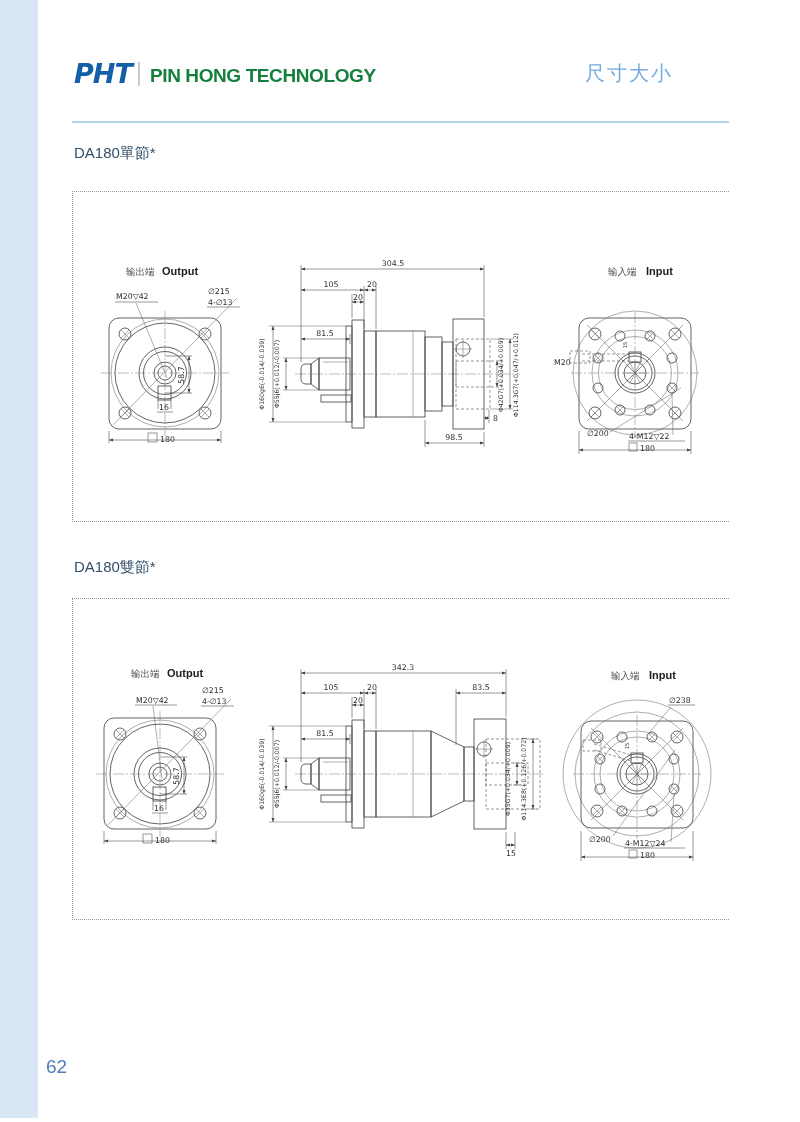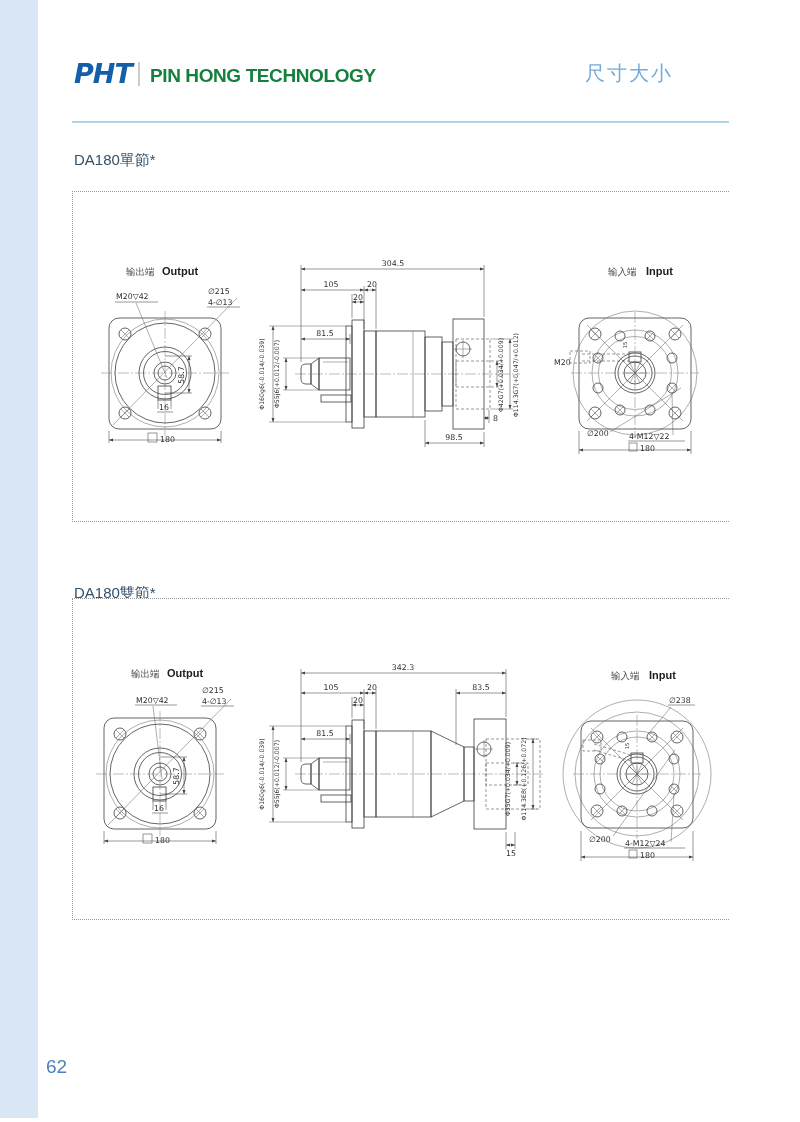--- a/index.html
+++ b/index.html
@@ -7,21 +7,21 @@
         font-family:"Liberation Sans",sans-serif;}
   #sidebar{position:absolute;left:0;top:0;width:38px;height:1118px;background:#d9e6f5;}
   
   #logo{position:absolute;left:74px;top:58px;font-family:"DejaVu Sans",sans-serif;
         font-weight:bold;font-style:italic;font-size:27px;color:#1460a8;letter-spacing:-1px;}
   #logo-div{position:absolute;left:138px;top:62px;width:2px;height:24px;background:#c9ccd1;}
   #brand{position:absolute;left:150px;top:65px;font-size:19px;font-weight:bold;color:#15803d;letter-spacing:-0.4px;}
   #zh-title{position:absolute;right:56px;top:60px;font-size:20px;color:#74abdf;letter-spacing:2px;}
   #rule{position:absolute;left:72px;top:121px;width:671px;height:2px;background:#b3d4e6;}
   .sec-title{position:absolute;left:74px;font-size:15px;color:#33506b;}
-  #sec1-title{top:151px;} #sec2-title{top:584px;}
+  #sec1-title{top:144px;} #sec2-title{top:558px;}
   .draw-box{position:absolute;left:72px;width:671px;border:1.5px dotted #999;background:#fff;}
   #box1{top:191px;height:329px;} #box2{top:598px;height:320px;}
   .draw-box svg{position:absolute;left:0;top:0;width:100%;height:100%;}
   #pagenum{position:absolute;left:46px;top:1056px;font-size:19px;color:#4e80b8;text-align:right;}
   
   .ln{stroke:#3d3d3d;stroke-width:.8;fill:none;}
   .thin{stroke:#5c5c5c;stroke-width:.5;fill:none;}
   .cl{stroke:#7a7a7a;stroke-width:.5;fill:none;stroke-dasharray:11 2 2 2;}
   .dsh{stroke:#555;stroke-width:.6;fill:none;stroke-dasharray:3 2;}
   .dim{stroke:#444;stroke-width:.55;fill:none;}

